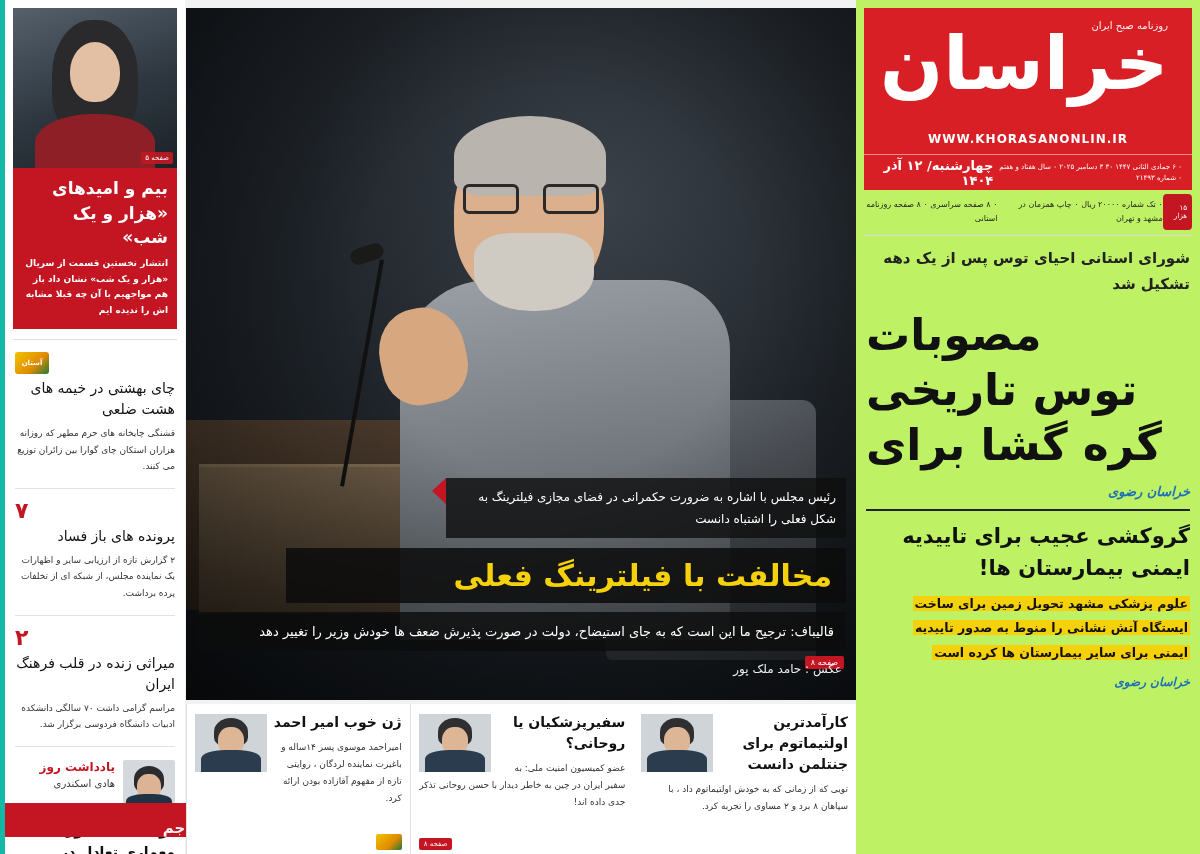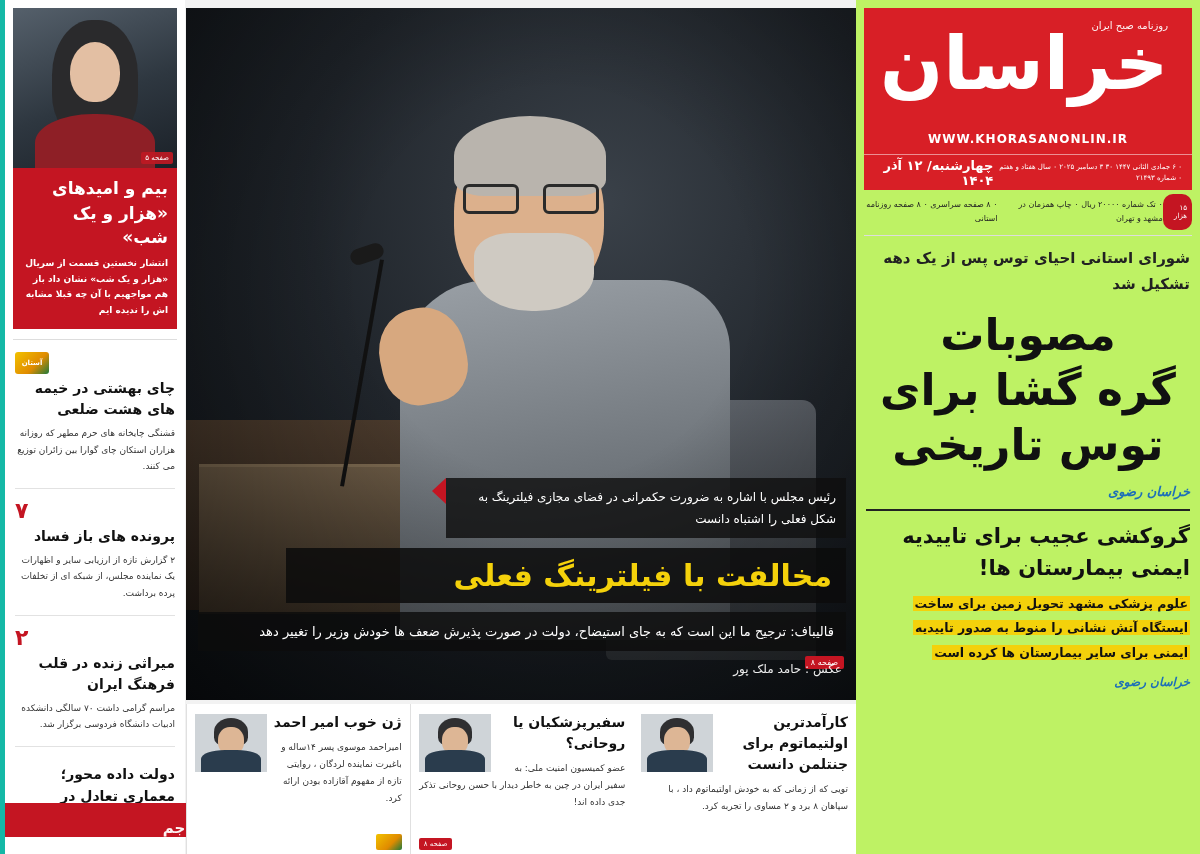--- a/index.html
+++ b/index.html
@@ -79,21 +79,21 @@
   .side-item .logo-chip {
     width: 34px; height: 22px; border-radius: 3px;
     background: linear-gradient(135deg,#f2c200,#e08b00 60%,#1e7a3c);
     display:flex; align-items:center; justify-content:center;
     color:#fff; font-size:7px; font-weight:bold;
   }
   .side-item .num {
     color: #c41522; font-size: 22px; font-weight: bold; line-height: 1;
   }
   .side-item h4 {
-    font-size: 14px; line-height: 1.5; font-weight: bold; color:#111;
+    font-size: 14px; line-height: 1.5; font-weight: normal; color:#111;
   }
   .side-item p {
     margin-top: 5px; font-size: 9px; line-height: 1.85; color:#333;
   }
   .mini-divider { height:1px; background:#e2e2e2; margin: 9px 10px; }
 
   .note-head { display:flex; align-items:flex-start; gap:8px; padding: 4px 10px 0 10px; }
   .note-head .avatar {
     width: 52px; height: 52px; background:#d5d9dd; border-radius:2px; position:relative; overflow:hidden; flex:0 0 52px;
   }
@@ -243,29 +243,29 @@
   }
   .masthead .datebar .fa-date { color:#fff; font-size:13px; font-weight:bold; }
   .masthead .datebar .mini { color:#fff; font-size:7px; line-height:1.5; text-align:right; }
 
   .infobar {
     margin: 4px 8px 0 8px; display:flex; justify-content:space-between; align-items:center;
     font-size:8px; color:#222; border-bottom:1px solid #ddd; padding-bottom:5px;
   }
   .infobar .col { text-align:right; line-height:1.7; }
   .infobar .price-chip {
-    background:#c41522; color:#fff; font-size:7px; border-radius:10px; padding:10px 5px;
+    background:#c41522; color:#fff; font-size:7px; border-radius:4px; padding:10px 5px;
   }
 
   .kicker {
     margin: 10px 10px 0 10px; text-align:right;
     font-size:15px; line-height:1.7; color:#222; font-weight:bold;
   }
   .lead-headline {
-    margin: 10px 10px 0 10px; text-align:center;
+    margin: 10px 10px 0 10px; text-align:left;
     font-size:44px; line-height:1.25; font-weight:bold; color:#111;
     letter-spacing:-1px;
   }
   .lead-headline span { display:block; }
   .rk-logo {
     margin: 12px 10px 0 10px; text-align:right;
     color:#1d6fb8; font-size:13px; font-weight:bold; font-style:italic;
   }
   .hr-strong { height:2px; background:#222; margin: 10px 10px; }
   .sec-head {
@@ -353,20 +353,31 @@
     <div class="side-item">
       <div class="badge-row">
         <div class="num">۲</div>
       </div>
       <h4>میراثی زنده در قلب فرهنگ ایران</h4>
       <p>مراسم گرامی داشت ۷۰ سالگی دانشکده ادبیات دانشگاه فردوسی برگزار شد.</p>
     </div>
 
     <div class="mini-divider"></div>
 
+    <div class="note-head">
+      <div class="avatar">
+        <div class="h"></div>
+        <div class="f"></div>
+        <div class="b"></div>
+      </div>
+      <div class="tt">
+        <div class="t1">یادداشت روز</div>
+        <div class="t2">هادی اسکندری</div>
+      </div>
+    </div>
     <div class="note-title">دولت داده محور؛ معماری تعادل در اقتصاد ایران</div>
 
     <div class="bottom-strip">
       <div class="jam">جام جم</div>
     </div>
   </div>
 
   <div class="center">
     <div class="photo-bg"></div>
     <div class="stage-wood"></div>
@@ -410,22 +421,22 @@
       <div class="col">۰ تک شماره ۲۰۰۰۰ ریال
 ۰ چاپ همزمان در مشهد و تهران</div>
       <div class="col">۰ ۸ صفحه سراسری
 ۰ ۸ صفحه روزنامه استانی</div>
     </div>
 
     <div class="kicker">شورای استانی احیای توس پس از یک دهه تشکیل شد</div>
 
     <div class="lead-headline">
       <span>مصوبات</span>
+      <span>توس تاریخی</span>
       <span>گره گشا برای</span>
-      <span>توس تاریخی</span>
     </div>
 
     <div class="rk-logo">خراسان رضوی</div>
 
     <div class="hr-strong"></div>
 
     <div class="sec-head">گروکشی عجیب برای تاییدیه ایمنی بیمارستان ها!</div>
     <div class="sec-body">
       <span class="hl">علوم پزشکی مشهد تحویل زمین برای ساخت</span><br>
       <span class="hl">ایستگاه آتش نشانی را منوط به صدور تاییدیه</span><br>

